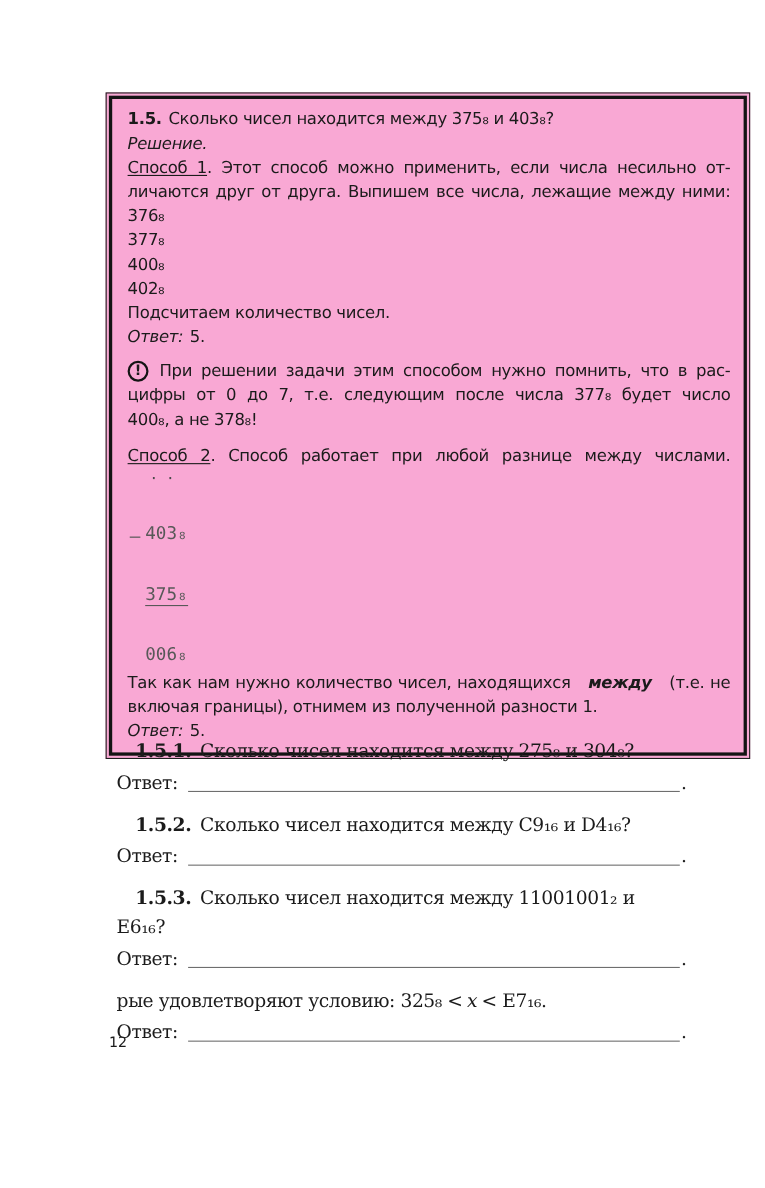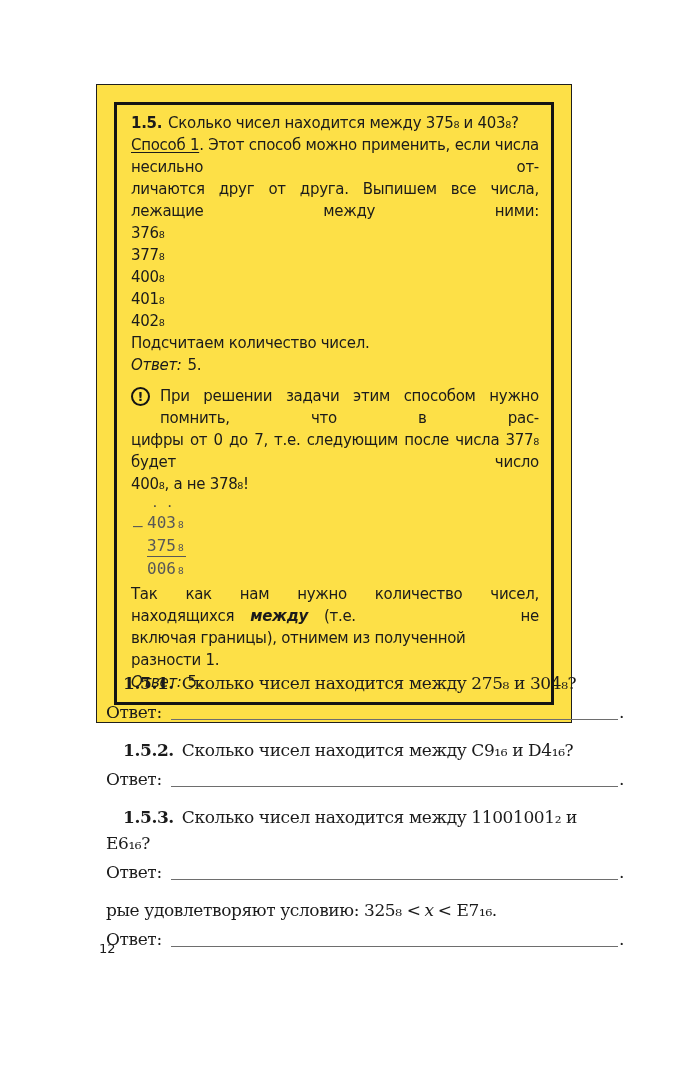--- a/index.html
+++ b/index.html
@@ -1,21 +1,21 @@
 <!DOCTYPE html>
 <html><head>
 <meta charset="utf-8">
 <style>
   * { margin:0; padding:0; box-sizing:border-box; }
   html,body { width:695px; height:1080px; background:#ffffff; }
   body { position:relative; font-family:"DejaVu Sans", sans-serif; color:#1b1b1b; }
 
   
-  .box { position:absolute; left:96px; top:84px; width:476px;
-         border:1px solid #1f1f1f; padding:17px; background:#fde047; }
+  .box { position:absolute; left:96px; top:84px; width:586px;
+         border:1px solid #1f1f1f; padding:2px; background:#f9a8d4; }
   .box-inner { border:3px solid #141414; padding:7px 12px 9px 14px;
                letter-spacing:-0.3px; }
   .bx-line { font-size:15px; line-height:22px; color:#1b1b1b; }
   .j { text-align:justify; text-align-last:justify; }
   .it { font-style:italic; }
   .u { text-decoration:underline; text-underline-offset:2px; }
   .bx-title b { margin-right:6px; }
   .ans-inline .lbl { font-style:italic; margin-right:6px; }
 
   
@@ -26,21 +26,21 @@
                text-align:center; letter-spacing:0; }
   .note-first { padding-left:29px; }
 
   .m2 { margin-top:11px; }
 
   
   .sub { margin:5px 0 3px 2px; font-family:"DejaVu Sans Mono", monospace;
          color:#585858; letter-spacing:0; }
   .sub-dots { font-size:13px; line-height:11px; padding-left:18px;
               letter-spacing:7px; color:#4a4a4a; }
-  .sub-row { font-size:16px; line-height:23px; }
+  .sub-row { font-size:16px; line-height:23px;margin-top:32px; }
   .sub-minus { display:inline-block; width:14px; transform:translateY(3px); }
   .sub-sp { display:inline-block; width:14px; }
   .sub-rule { border-bottom:1.5px solid #585858; padding-bottom:1px;text-align:center; }
 
   .concl b { margin:0 16px;font-style:italic; }
 
   
   .exercises { position:absolute; left:106px; top:670px; width:518px;
                font-family:"DejaVu Serif", serif; font-size:17px;
                line-height:26px; letter-spacing:-0.4px; color:#1b1b1b; }
@@ -59,45 +59,48 @@
 </head>
 <body>
 
 <div class="box">
   <div class="box-inner">
 
     <div class="bx-line bx-title">
       <b>1.5.</b><span>Сколько чисел находится между 375₈ и 403₈?</span>
     </div>
 
+    <div class="bx-line it">Решение.</div>
 
     <div class="bx-line j">
       <span class="u">Способ 1</span><span>. Этот способ можно применить, если числа несильно от-</span>
     </div>
     <div class="bx-line j">личаются друг от друга. Выпишем все числа, лежащие между ними:</div>
 
     <div class="bx-line">376₈</div>
     <div class="bx-line">377₈</div>
     <div class="bx-line">400₈</div>
-    <div class="bx-line">401₈</div>
     <div class="bx-line">402₈</div>
 
     <div class="bx-line">Подсчитаем количество чисел.</div>
 
     <div class="bx-line ans-inline">
       <span class="lbl">Ответ:</span><span>5.</span>
     </div>
 
     <div class="note">
       <div class="note-icon">!</div>
       <div class="bx-line j note-first">При решении задачи этим способом нужно помнить, что в рас-</div>
       <div class="bx-line j">цифры от 0 до 7, т.е. следующим после числа 377₈ будет число</div>
       <div class="bx-line">400₈, а не 378₈!</div>
     </div>
 
+    <div class="bx-line j m2">
+      <span class="u">Способ 2</span><span>. Способ работает при любой разнице между числами.</span>
+    </div>
 
     <div class="sub">
       <div class="sub-dots">··</div>
       <div class="sub-row">
         <span class="sub-minus">–</span><span>403₈</span>
       </div>
       <div class="sub-row">
         <span class="sub-sp"></span><span class="sub-rule">375₈</span>
       </div>
       <div class="sub-row">

